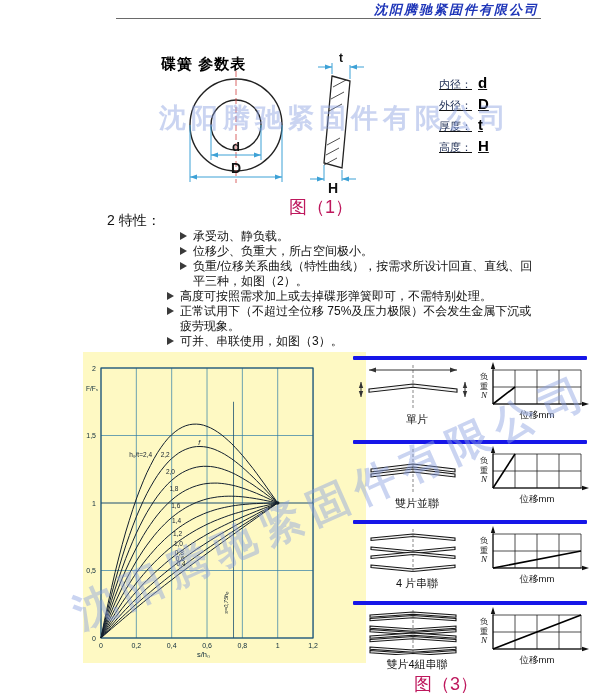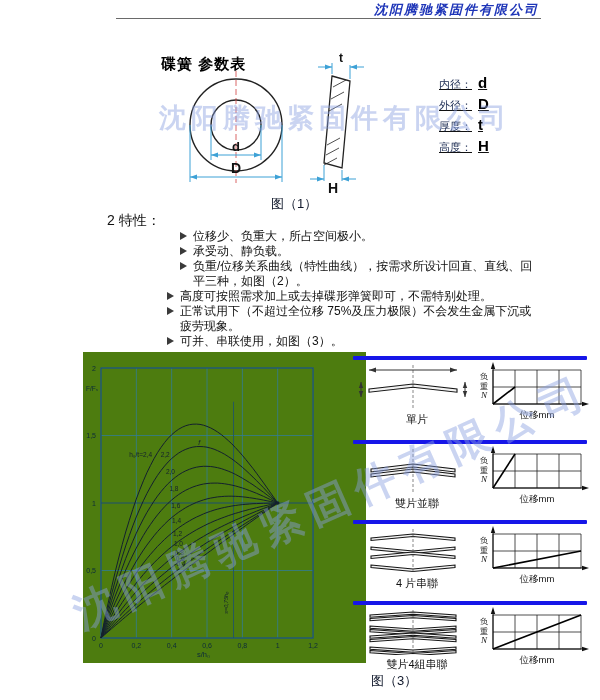--- a/index.html
+++ b/index.html
@@ -8,31 +8,31 @@
   .company{position:absolute;top:1px;right:82px;font-size:13px;font-weight:bold;font-style:italic;
            color:#1e35b8;letter-spacing:2px;white-space:nowrap;}
   .header-rule{position:absolute;left:95px;top:18px;width:425px;height:1px;background:#6a6a6a;}
   .def-line{position:absolute;left:95px;top:25px;font-size:12px;white-space:nowrap;}
   .fig1{position:absolute;left:90px;top:53px;width:440px;height:142px;}
   .fig1-title{position:absolute;left:140px;top:55px;font-size:15px;font-weight:bold;letter-spacing:1px;color:#000;}
   .legend{position:absolute;left:328px;top:20px;text-decoration:underline;}
   .legend-row{line-height:19px;white-space:nowrap;}
   .lk{font-size:11px;color:#1b2b52;}
   .lv{font-size:15px;font-weight:bold;color:#000;margin-left:6px;}
-  .caption{position:absolute;font-size:13px;color:#0f172a;}
+  .caption{position:absolute;font-size:18px;color:#be185d;text-align:center;}
   #cap1{left:250px;top:195px;width:100px;}
   #cap2{left:120px;top:706px;width:150px;font-style:italic;}
   #cap3{left:350px;top:672px;width:150px;}
   .feat-title{position:absolute;left:86px;top:212px;font-size:14px;}
   .bullets{position:absolute;left:146px;top:229px;width:374px;}
   .bullet{display:flex;font-size:12px;line-height:15px;color:#111;}
   .bullet.deep{padding-left:13px;}
   .marker{width:0;height:0;border-left:7px solid #3a3a3a;border-top:4.5px solid transparent;
           border-bottom:4.5px solid transparent;margin:3px 6px 0 0;flex:none;}
-  .fig2-box{position:absolute;left:62px;top:352px;width:283px;height:311px;background:#4d7c0f;}
+  .fig2-box{position:absolute;left:62px;top:352px;width:283px;height:311px;background:#fef9c3;}
   .fig3-col{position:absolute;left:332px;top:352px;width:236px;height:348px;}
   .divider{position:absolute;left:0;width:234px;height:4px;background:#1616e8;border-radius:1px;}
   .f3row{position:absolute;left:0;width:236px;height:80px;}
   .stacksvg{position:absolute;left:0;top:2px;}
   .graphsvg{position:absolute;left:122px;top:0;}
   .f3label{position:absolute;left:4px;top:50px;width:120px;text-align:center;font-size:11px;color:#111;}
   .wm{position:absolute;color:rgba(138,160,224,0.45);font-weight:bold;pointer-events:none;
       white-space:nowrap;z-index:5;}
   #wm1{left:138px;top:100px;font-size:27px;letter-spacing:5px;}
   #wm2{left:55px;top:588px;font-size:42px;letter-spacing:9px;transform:rotate(-24deg);
@@ -110,25 +110,25 @@
       <div class="legend-row"><span class="lk">高度：</span><span class="lv">H</span></div>
     </div>
   </div>
 
   <div class="caption" id="cap1">图（1）</div>
 
   <div class="feat-title">2 特性：</div>
   <div class="bullets" id="bullets">
       <div class="bullet deep">
         <span class="marker"></span>
+        <span>承受动、静负载。</span>
+      </div>
+      <div class="bullet deep">
+        <span class="marker"></span>
         <span>位移少、负重大，所占空间极小。</span>
-      </div>
-      <div class="bullet deep">
-        <span class="marker"></span>
-        <span>承受动、静负载。</span>
       </div>
       <div class="bullet deep">
         <span class="marker"></span>
         <span>负重/位移关系曲线（特性曲线），按需求所设计回直、直线、回平三种，如图（2）。</span>
       </div>
       <div class="bullet">
         <span class="marker"></span>
         <span>高度可按照需求加上或去掉碟形弹簧即可，不需特别处理。</span>
       </div>
       <div class="bullet">

